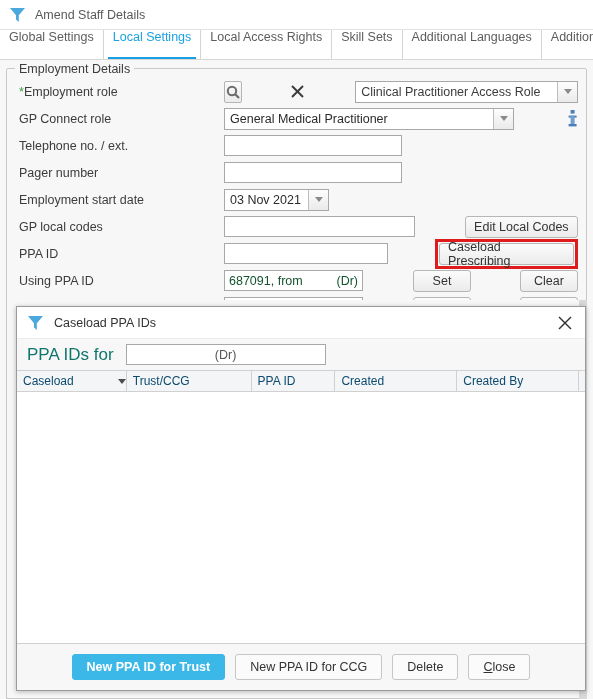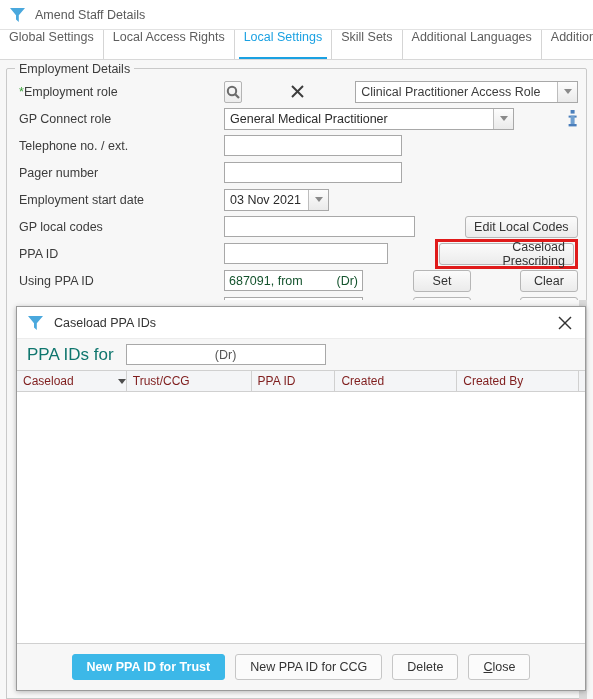--- a/index.html
+++ b/index.html
@@ -171,21 +171,20 @@
     min-width: 64px;
     background: linear-gradient(#fbfbfb,#ebebeb);
     border: 1px solid #b6b6b6;
     border-radius: 3px;
     font-size: 12.5px;
     color: #333;
     font-family: "Liberation Sans", sans-serif;
     display: flex; align-items: center; justify-content: center;
     box-sizing: border-box;
     padding: 0 8px;
-    text-align: right;
   }
   .btn.sm { min-width: 58px; }
   .btn.w-local { width: 135px; }
 
   .hl-wrap {
     border: 3px solid #e01b1b;
     padding: 1px;
     display: inline-flex;
     box-sizing: border-box;
   }
@@ -297,21 +296,21 @@
     border-top: 1px solid #d0d0d0;
     border-bottom: 1px solid #d0d0d0;
     display: flex;
     align-items: stretch;
     flex: 0 0 auto;
   }
   .gh {
     display: flex;
     align-items: center;
     font-size: 12px;
-    color: #7f1d1d;
+    color: #0c4a6e;
     padding-left: 6px;
     border-right: 1px solid #d0d0d0;
     box-sizing: border-box;
     justify-content: space-between;
   }
   .gh:last-child { border-right: none; }
   .sort-caret {
     margin-left: 7px;
     width: 0; height: 0;
     border-left: 4px solid transparent;
@@ -370,25 +369,25 @@
         <path d="M1 1 L16 1 L9.8 8.2 L9.8 15 L7.0 12.4 L7.0 8.2 Z" fill="#4aa8dd"></path>
       </svg>
     </span>
     <span class="win-title">Amend Staff Details</span>
   </div>
 
   <div class="tabstrip">
     <div class="tab">
         <span>Global Settings</span>
       </div>
+    <div class="tab active">
+        <span>Local Settings</span>
+      </div>
     <div class="tab">
         <span>Local Access Rights</span>
-      </div>
-    <div class="tab active">
-        <span>Local Settings</span>
       </div>
     <div class="tab">
         <span>Skill Sets</span>
       </div>
     <div class="tab">
         <span>Additional Languages</span>
       </div>
     <div class="tab">
         <span>Additional Det</span>
       </div>

